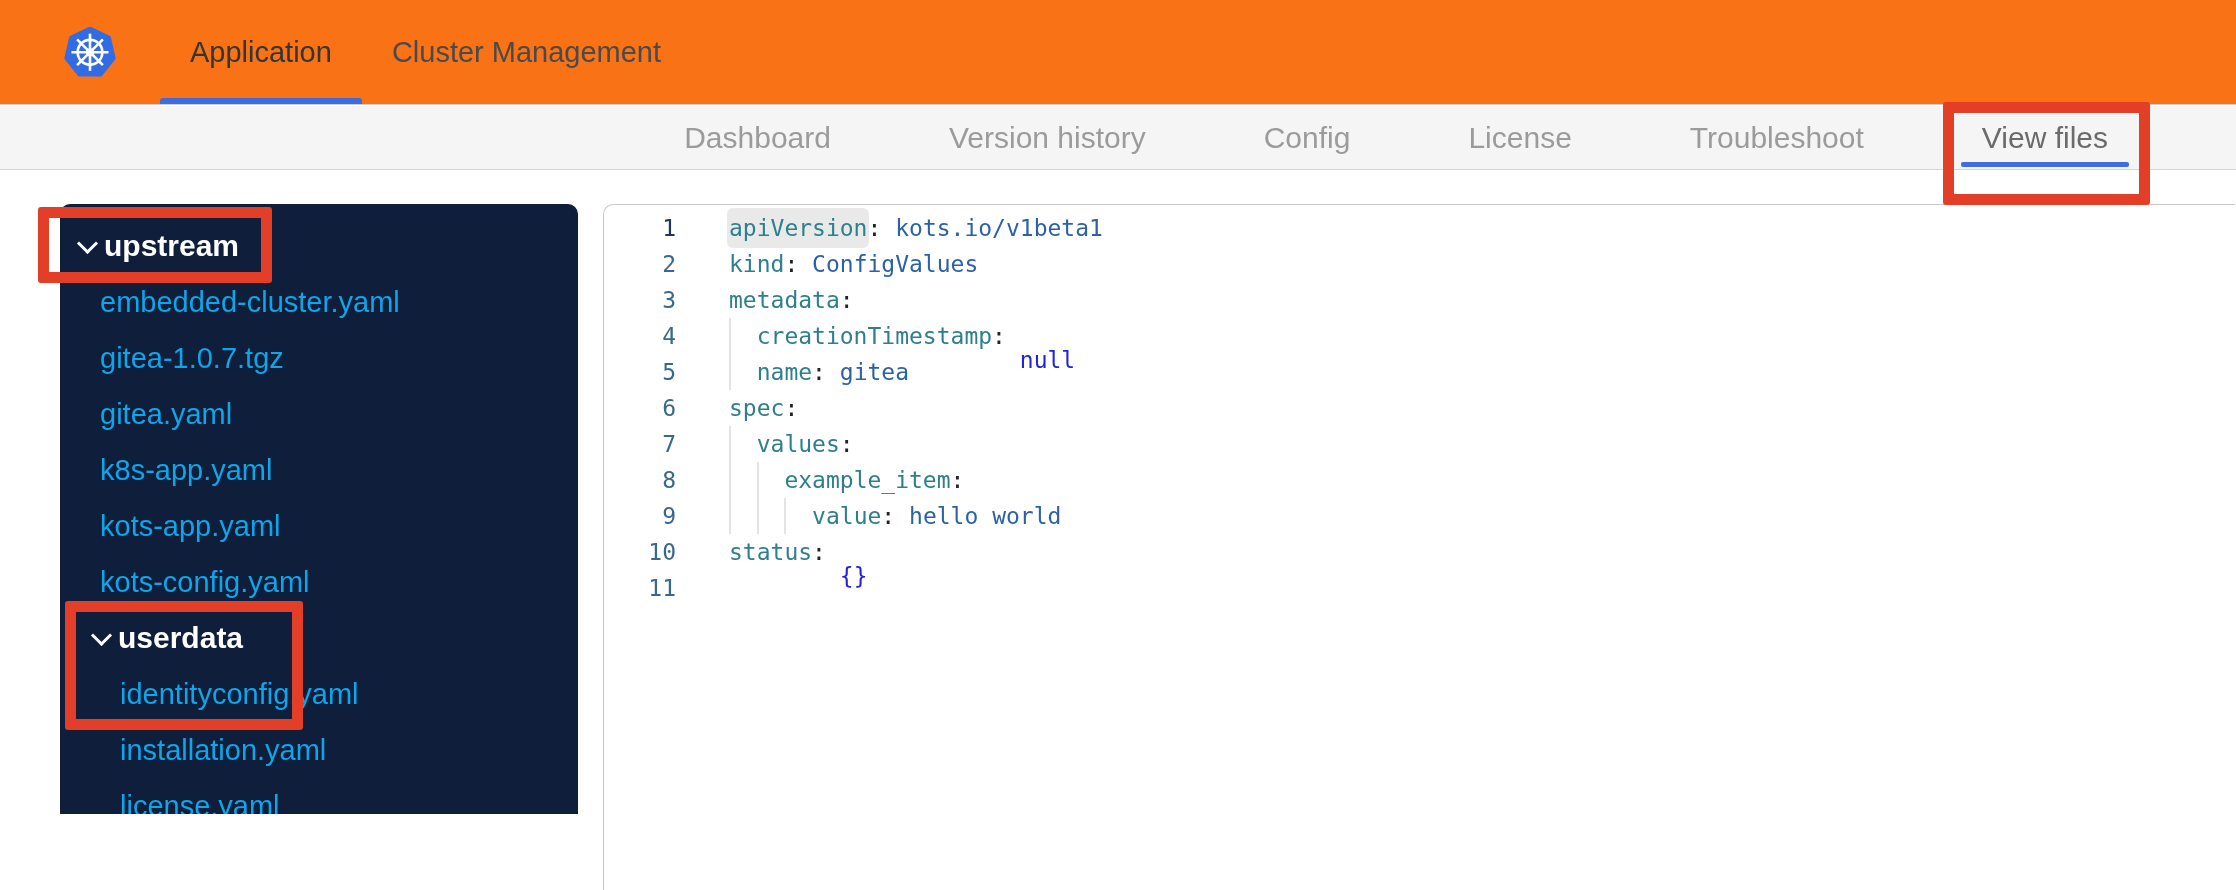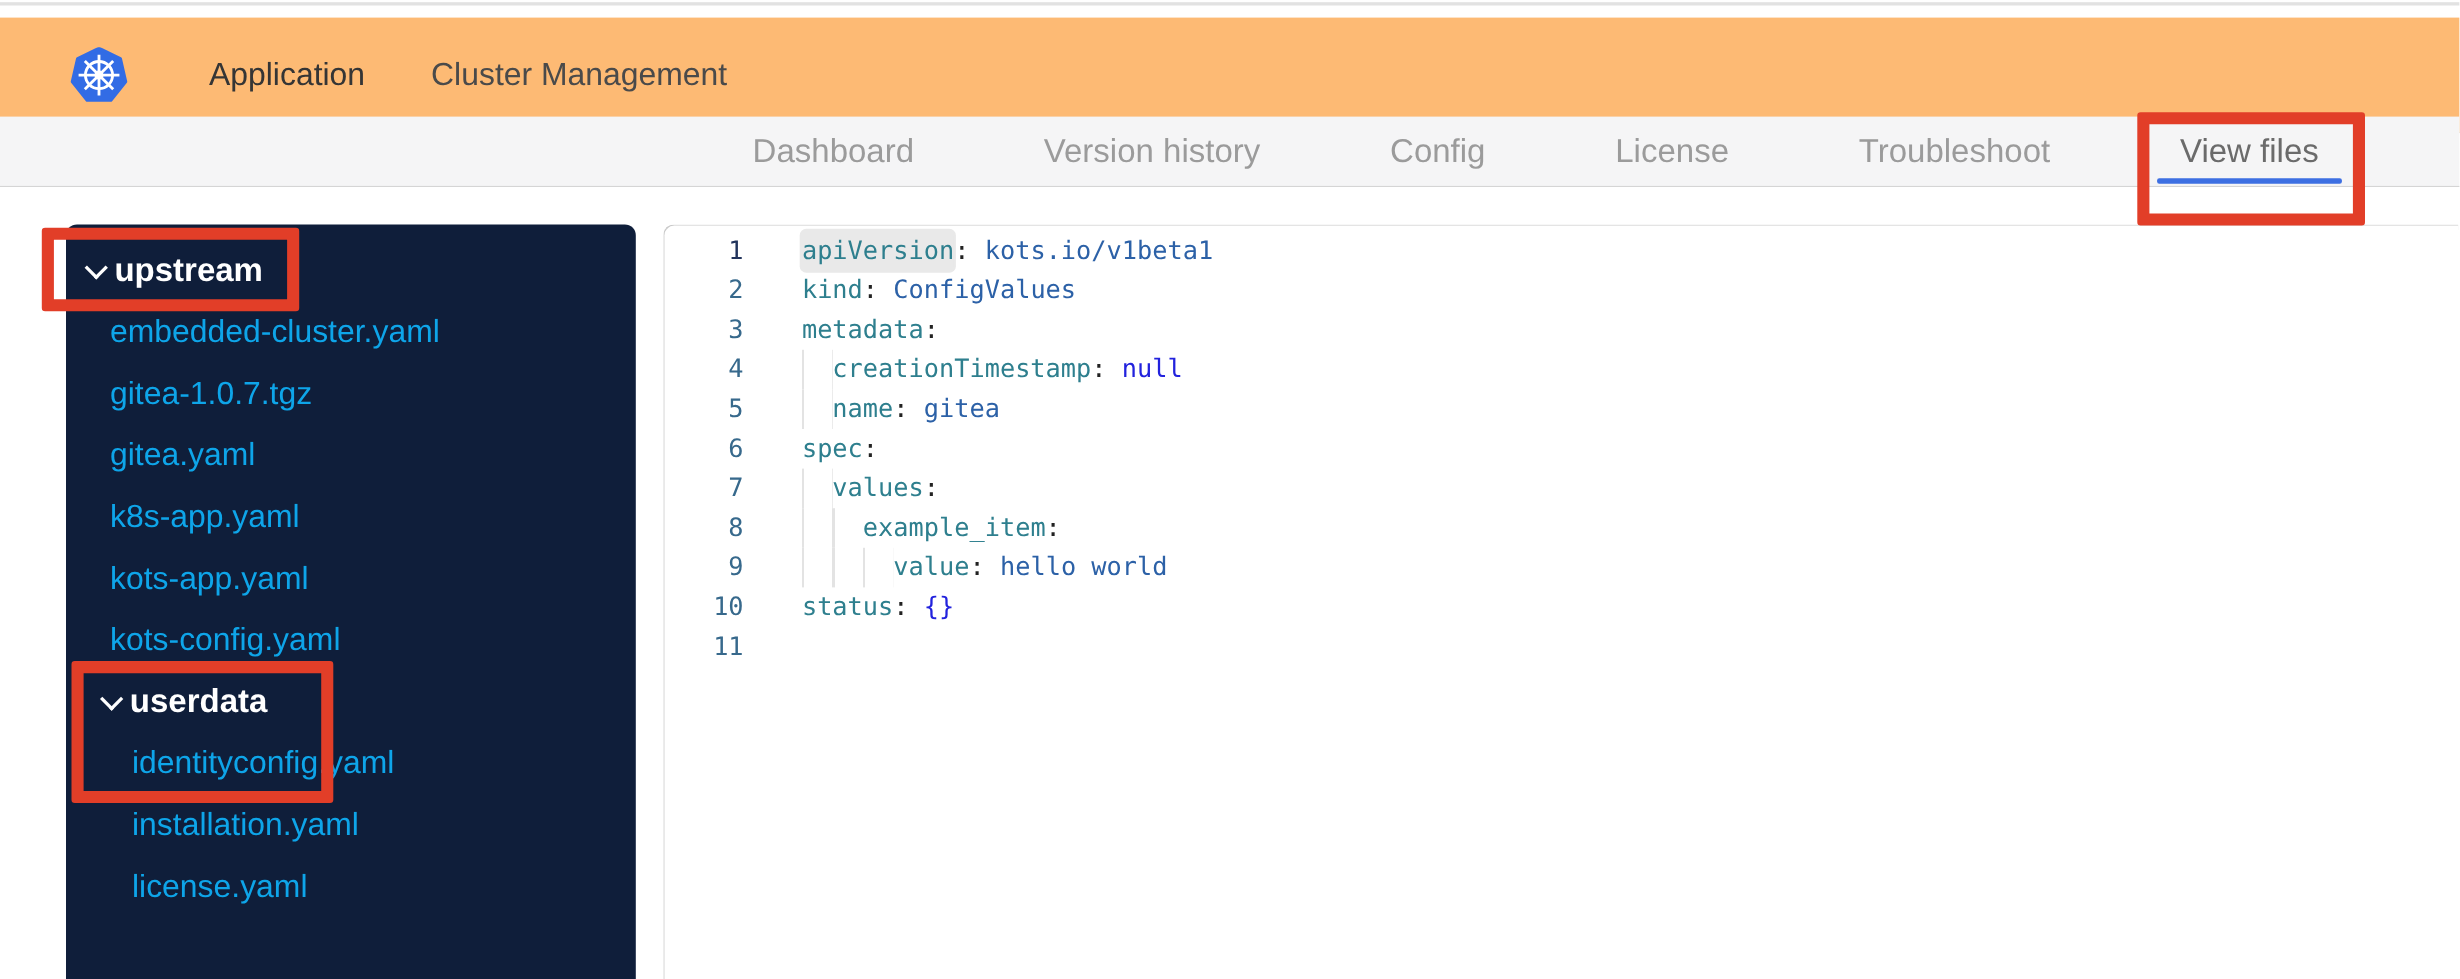--- a/index.html
+++ b/index.html
@@ -3,38 +3,38 @@
 <meta charset="utf-8">
 <style>
   html,body{margin:0;padding:0;}
   body{
     width:2236px;height:890px;position:relative;overflow:hidden;
     background:#ffffff;font-family:"Liberation Sans",sans-serif;
   }
   
   .top-line{position:absolute;top:2px;left:0;width:100%;height:3px;background:#e2e2e2;}
   
-  .header{position:absolute;top:16px;left:0;width:100%;height:105px;background:#fdba74;
+  .header{position:absolute;top:0;left:0;width:100%;height:105px;background:#f97316;
           border-bottom:1px solid #cdcdcd;display:flex;align-items:center;box-sizing:border-box;}
   .logo{margin-left:62px;width:56px;height:50px;flex:none;}
   .header-tabs{display:flex;height:100%;margin-left:42px;}
   .h-tab{position:relative;padding:0 30px;display:flex;align-items:center;
          font-size:29px;color:#4a4a4a;cursor:pointer;}
   .h-tab.active{color:#353535;}
   .h-underline{position:absolute;left:0;right:0;bottom:0;height:6px;background:#3b6ce0;border-radius:3px 3px 0 0;}
   
   .nav{position:absolute;top:106px;left:0;width:100%;height:64px;background:#f5f5f6;
        border-bottom:1px solid #d5d5d5;display:flex;justify-content:flex-end;align-items:center;
        gap:118px;padding-right:128px;box-sizing:border-box;}
   .n-tab{position:relative;height:100%;display:flex;align-items:center;
          font-size:30px;color:#9b9b9b;cursor:pointer;}
   .n-tab.active{color:#6b6b6b;}
   .n-underline{position:absolute;left:-21px;right:-21px;bottom:2px;height:5px;background:#3d6fe2;border-radius:2px;}
   
-  .sidebar{position:absolute;left:60px;top:204px;width:518px;height:686px;background:#0f1e3a;
+  .sidebar{position:absolute;left:60px;top:204px;width:518px;height:610px;background:#0f1e3a;
            border-radius:10px 10px 0 0;padding-top:14px;box-sizing:border-box;overflow:hidden;}
   .t-row{height:56px;display:flex;align-items:center;font-size:29px;color:#0ea5e9;cursor:pointer;box-sizing:border-box;}
   .t-row.folder{color:#ffffff;font-weight:700;font-size:30px;}
   .t-row.selected{background:#1d3452;color:#ffffff;font-weight:700;}
   .lvl1.folder{padding-left:20px;}
   .lvl1.file{padding-left:40px;}
   .lvl2.folder{padding-left:34px;}
   .lvl2.file{padding-left:60px;}
   .chev{display:inline-block;flex:none;width:12px;height:12px;border-left:3px solid #fff;border-bottom:3px solid #fff;
         transform:rotate(-45deg);margin:-6px 9px 0 0;}
@@ -46,21 +46,21 @@
   .code-row{display:flex;height:36px;white-space:pre;}
   .ln{width:72px;text-align:right;color:#37698c;flex:none;}
   .ln.active-ln{color:#22345c;}
   .code-content{margin-left:53px;display:flex;}
   .ind{flex:none;align-self:stretch;
        background-image:repeating-linear-gradient(to right,#e3e3e3 0 2px,transparent 2px 27.7px);}
   .w2{width:27.7px;} .w4{width:55.4px;} .w6{width:83.1px;}
   .tok-key{color:#2e7f8e;}
   .tok-colon{color:#222222;}
   .val-str{color:#2c61a7;}
-  .val-const{color:#2222dd;}
+  .val-const{color:#2222dd;margin-top:24px;}
   .word-hl{background:#e9e9e9;border-radius:4px;box-shadow:0 0 0 2px #e9e9e9;text-align:right;}
   
   .anno{position:absolute;border:11px solid #e23e28;border-radius:3px;box-sizing:border-box;
         z-index:50;pointer-events:none;}
   .anno-view-files{left:1943px;top:102px;width:207px;height:103px;}
   .anno-upstream{left:38px;top:207px;width:234px;height:76px;}
   .anno-userdata{left:65px;top:601px;width:238px;height:129px;}
 </style>
 </head>
 <body>

